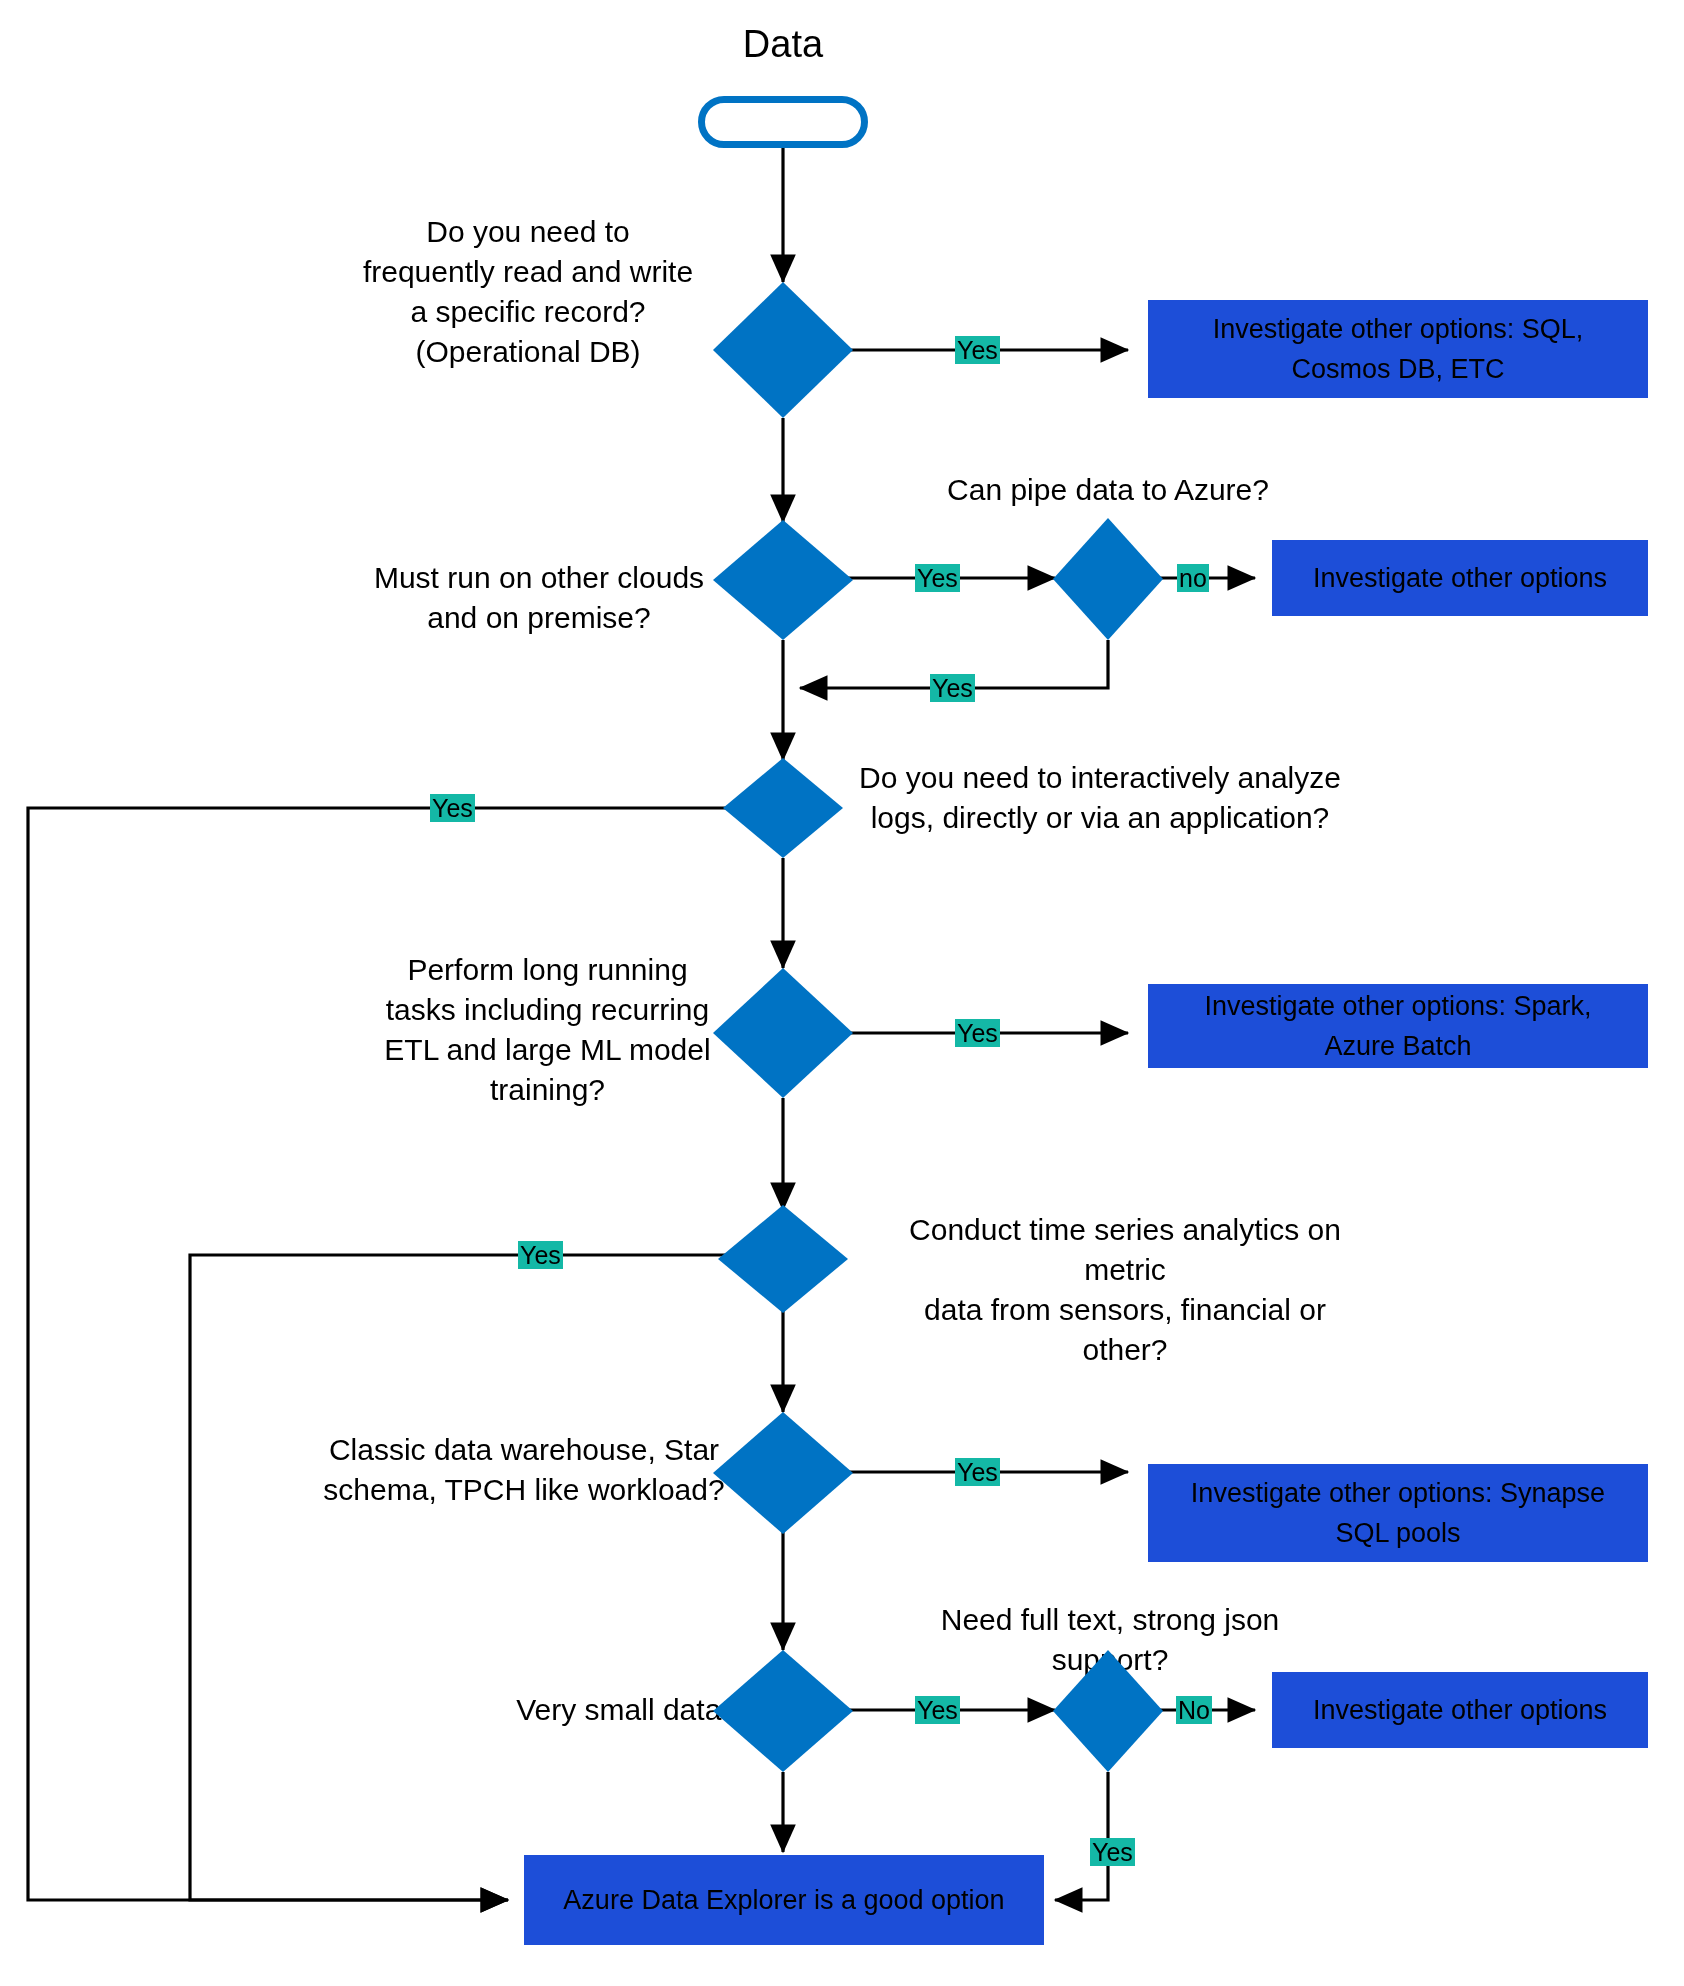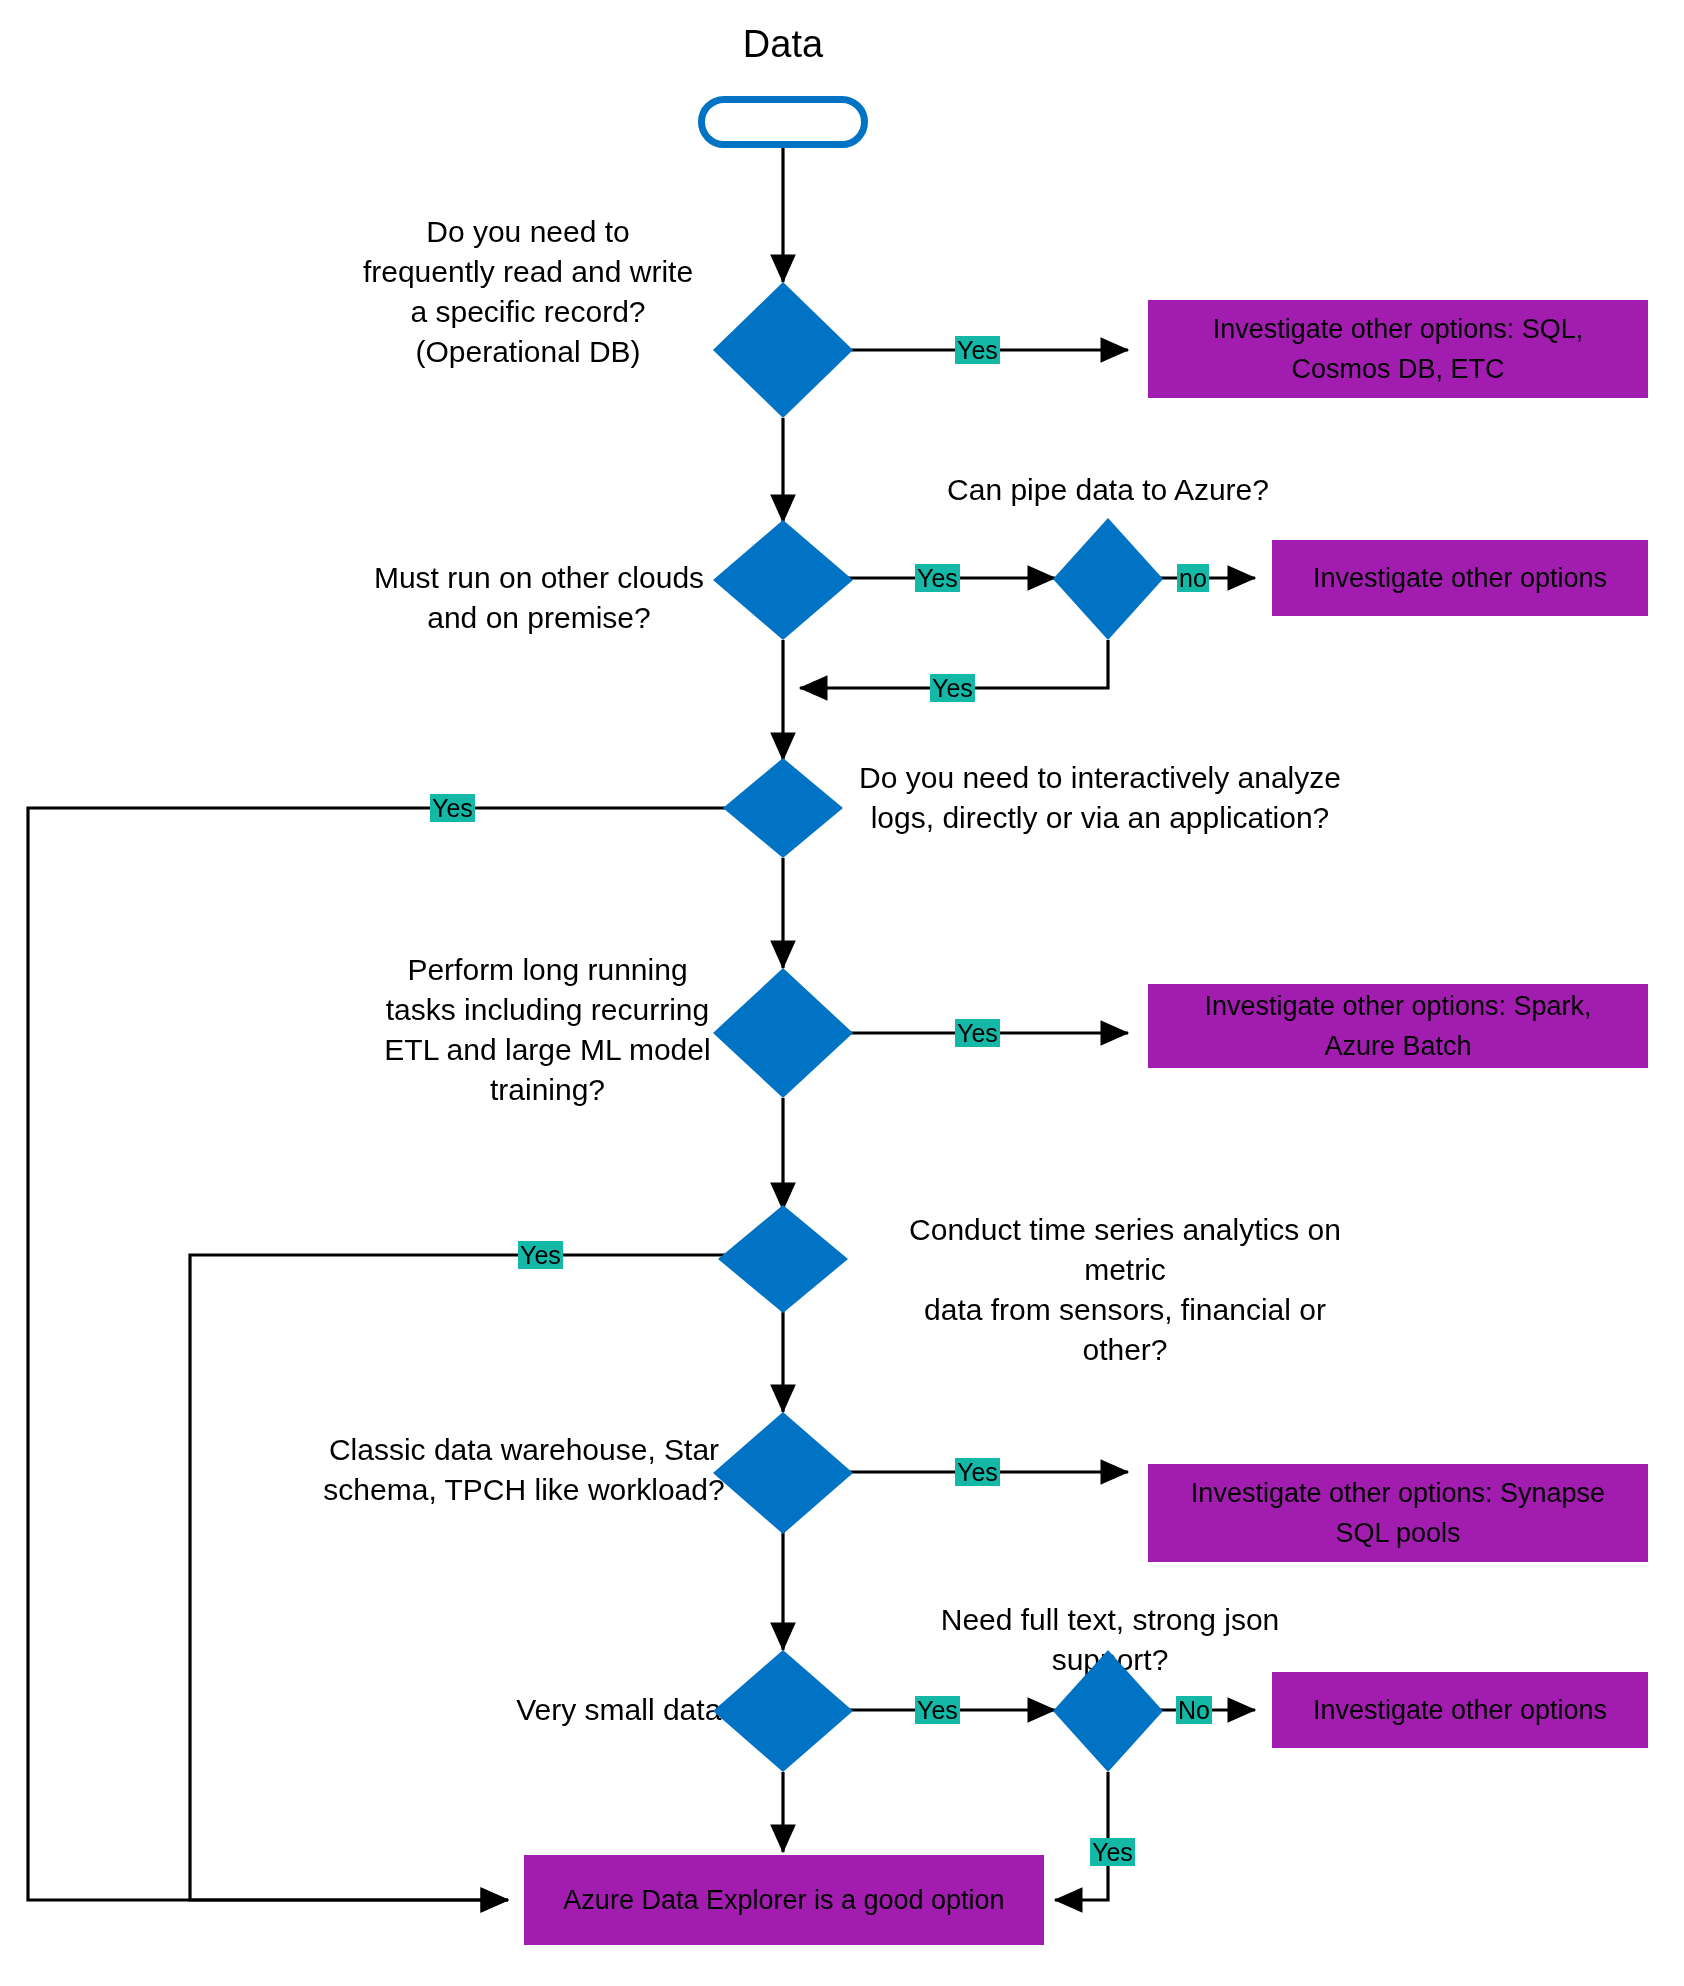--- a/index.html
+++ b/index.html
@@ -53,21 +53,21 @@
   }
   .terminator {
     position: absolute;
     border: 7px solid #0073C4;
     border-radius: 40px;
     background: #ffffff;
     box-sizing: border-box;
   }
   .outcome-box {
     position: absolute;
-    background: #a21caf;
+    background: #1d4ed8;
     color: #000000;
     font-size: 27px;
     line-height: 40px;
     text-align: center;
     display: flex;
     align-items: center;
     justify-content: center;
     box-sizing: border-box;
     padding: 8px 10px;
     white-space: pre-line;

